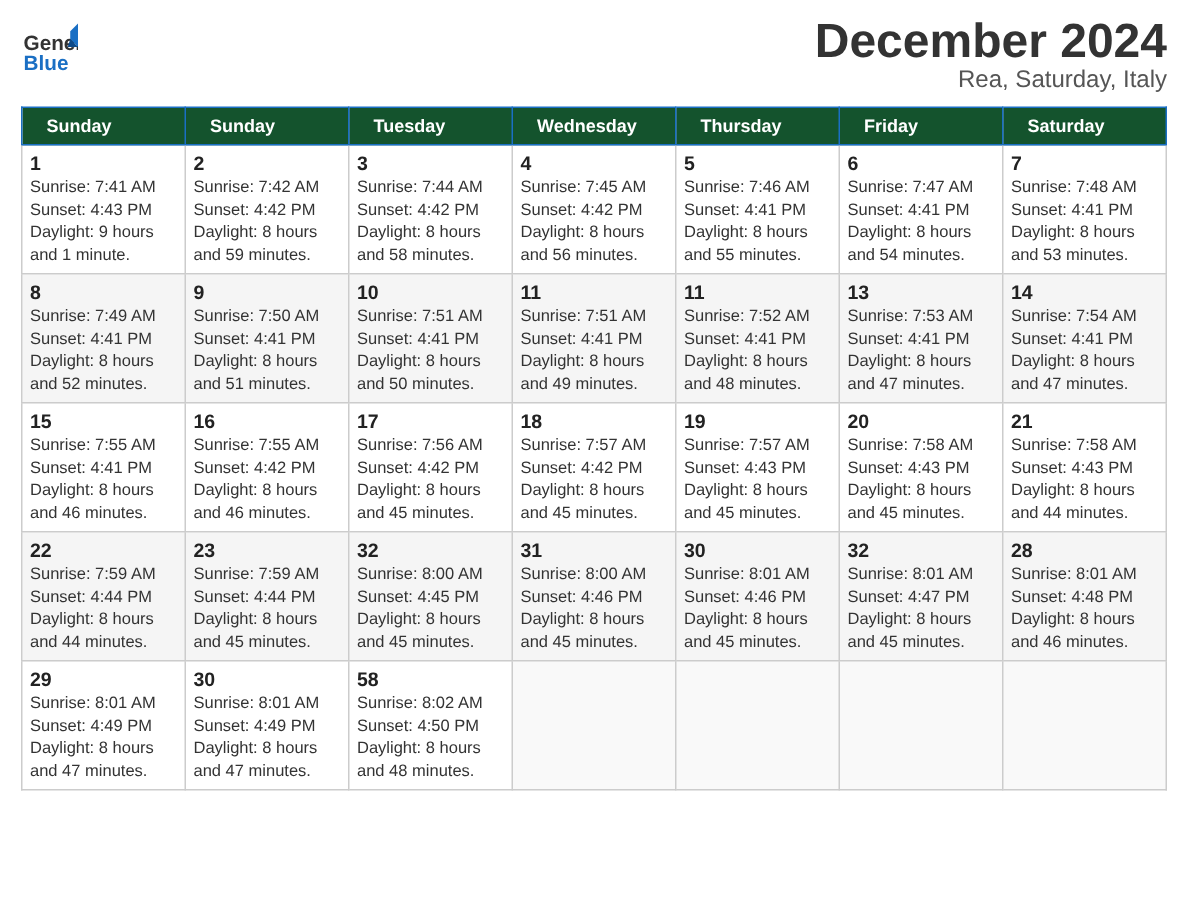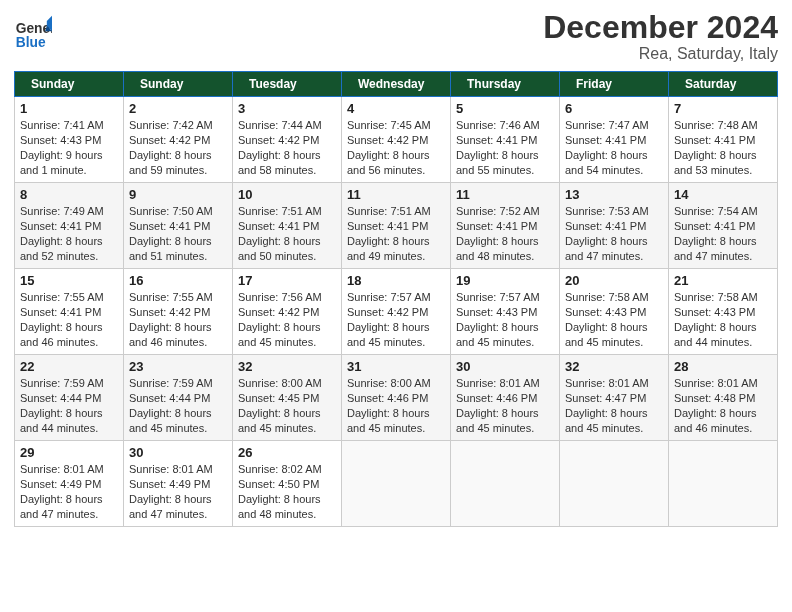--- a/index.html
+++ b/index.html
@@ -242,21 +242,21 @@
         <tr>
           <td>
             <span class="day-number">29</span>
             <div class="cell-content">Sunrise: 8:01 AM<br>Sunset: 4:49 PM<br>Daylight: 8 hours and 47 minutes.</div>
           </td>
           <td>
             <span class="day-number">30</span>
             <div class="cell-content">Sunrise: 8:01 AM<br>Sunset: 4:49 PM<br>Daylight: 8 hours and 47 minutes.</div>
           </td>
           <td>
-            <span class="day-number">26</span>
+            <span class="day-number">58</span>
             <div class="cell-content">Sunrise: 8:02 AM<br>Sunset: 4:50 PM<br>Daylight: 8 hours and 48 minutes.</div>
           </td>
           <td class="empty-cell"></td>
           <td class="empty-cell"></td>
           <td class="empty-cell"></td>
           <td class="empty-cell"></td>
         </tr>
       </tbody>
   </table>
 </div>

